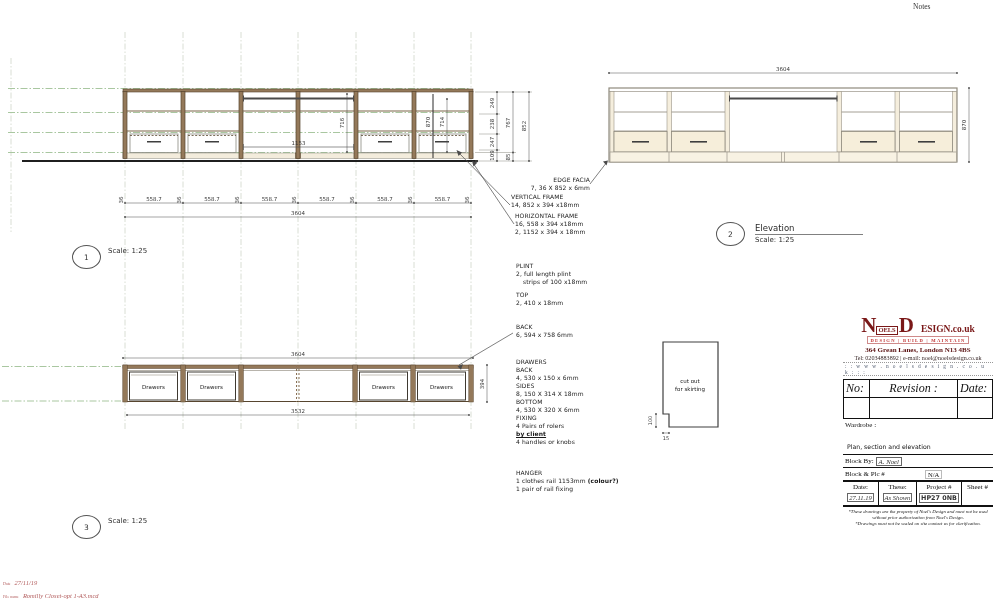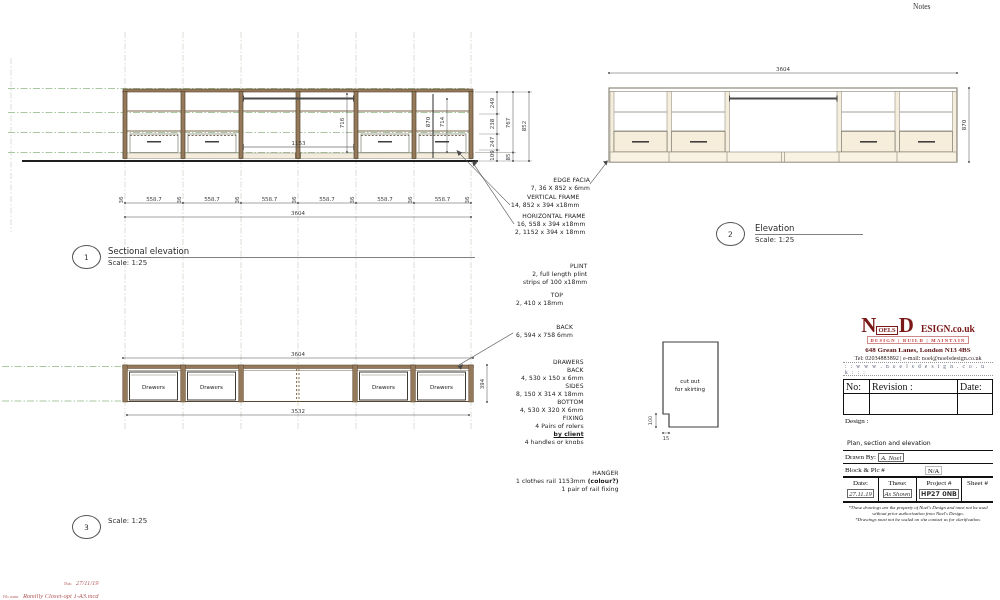--- a/index.html
+++ b/index.html
@@ -1,19 +1,19 @@
 <!DOCTYPE html>
 <html><head>
 <meta charset="utf-8">
 <style>
   html,body{margin:0;padding:0;background:#ffffff;}
   #sheet{position:relative;width:1000px;height:600px;background:#fff;overflow:hidden;
          font-family:"DejaVu Sans",sans-serif;color:#1a1a1a;}
   #vector-layer{position:absolute;left:0;top:0;z-index:1;}
-  .txt{position:absolute;z-index:2;text-align:right;}
+  .txt{position:absolute;z-index:2;}
   .ann{font-size:6px;line-height:8px;color:#1a1a1a;letter-spacing:.1px;white-space:nowrap;}
   .ann .ind{padding-left:7px;display:block;}
   .bold{font-weight:bold;}
   .undl{text-decoration:underline;font-weight:bold;}
   
   .vt-circle{position:absolute;width:27px;height:22px;border:1px solid #555;border-radius:50%;
              display:flex;align-items:center;justify-content:center;font-size:7.5px;color:#333;z-index:2;}
   .vt-text{position:absolute;z-index:2;}
   .vt-line1{font-size:8.5px;color:#2a2a2a;border-bottom:1px solid #808080;padding-bottom:1px;}
   .vt-line2{font-size:7px;color:#2a2a2a;margin-top:1px;}
@@ -26,22 +26,22 @@
   .logo-big{font-size:21px;font-weight:bold;color:#7a1818;font-family:"Liberation Serif",serif;}
   .logo-oels{font-size:6.5px;font-weight:bold;color:#7a1818;border:0.5px solid #7a1818;padding:0 1px;margin:0 1px 1px 0;}
   .logo-esign{font-size:9.5px;font-weight:bold;color:#7a1818;margin-left:7px;text-align:right;}
   .tb-tagline{margin:0 auto;width:fit-content;font-size:4.6px;letter-spacing:1.3px;color:#c23434;
               border:0.5px solid #cf8a8a;padding:0.5px 2px;font-weight:bold;}
   .tb-address{text-align:center;font-size:7px;font-weight:bold;color:#5a1212;margin-top:2px;}
   .tb-contact{text-align:center;font-size:6.1px;color:#3a2a2a;margin-top:1px;}
   .tb-web{margin:1px auto 0;width:fit-content;font-size:5.4px;letter-spacing:1.4px;color:#555f72;
           border-top:1px dotted #999;border-bottom:1px dotted #999;padding:0 2px;}
   .tb-revtable{margin-top:3px;display:grid;grid-template-columns:26px 1fr 34px;border:1.5px solid #111;}
-  .tb-revtable .hc{font-size:10px;padding:1px 2px;border-right:1px solid #111;}
-  .tb-revtable .hc.c{text-align:left;}
+  .tb-revtable .hc{font-size:12px;padding:1px 2px;border-right:1px solid #111;font-style:italic;}
+  .tb-revtable .hc.c{text-align:center;}
   .tb-revtable .hc:nth-child(3n){border-right:none;}
   .tb-revtable .bc{height:20px;border-right:1px solid #111;border-top:1px solid #111;}
   .tb-revtable .bc:nth-child(3n){border-right:none;}
   .tb-sec1{padding:2px 2px 4px;border-bottom:2px solid #111;}
   .tb-plabel{font-size:6.3px;}
   .tb-company{font-size:11px;font-weight:bold;letter-spacing:.5px;margin-top:1px;}
   .tb-pname{font-family:"DejaVu Sans",sans-serif;font-size:6.6px;font-weight:bold;margin:6px 0 2px 10px;}
   .tb-drawing{padding:2px 2px 1px;border-bottom:1.5px solid #111;}
   .tb-dlabel{font-size:7px;}
   .tb-dtitle{font-family:"DejaVu Sans",sans-serif;font-size:6.2px;margin:14px 0 3px 2px;}
@@ -420,21 +420,20 @@
 <div class="txt ann" style="left:516px;top:469px;">
   <div>HANGER</div>
   <div><span>1 clothes rail 1153mm </span><span class="bold">(colour?)</span></div>
   <div>1 pair of rail fixing</div>
 </div>
 
 <div class="vt-circle" style="left:72px;top:245px;">
       <span>1</span>
     </div>
 <div class="vt-text" style="left:108px;top:246px;width:367px;">
-  <div class="vt-line1">Sectional elevation</div>
   <div class="vt-line2">Scale: 1:25</div>
 </div>
 <div class="vt-circle" style="left:716px;top:222px;">
       <span>2</span>
     </div>
 <div class="vt-text" style="left:755px;top:223px;width:108px;">
   <div class="vt-line1">Elevation</div>
   <div class="vt-line2">Scale: 1:25</div>
 </div>
 <div class="vt-circle" style="left:72px;top:515px;">
@@ -445,37 +444,37 @@
 </div>
 
 <div id="titleblock">
   <div class="tb-logo">
     <span class="logo-big">N</span>
         <span class="logo-oels">OELS</span>
         <span class="logo-big">D</span>
         <span class="logo-esign">ESIGN.co.uk</span>
   </div>
   <div class="tb-tagline">DESIGN | BUILD | MAINTAIN</div>
-  <div class="tb-address">648 Grean Lanes, London N13 4BS</div>
+  <div class="tb-address">364 Grean Lanes, London N13 4BS</div>
   <div class="tb-contact">Tel: 02034883892 | e-mail: noel@noelsdesign.co.uk</div>
   <div class="tb-web">: : w w w . n o e l s d e s i g n . c o . u k : : :</div>
   <div class="tb-revtable">
     <div class="hc">No:</div>
     <div class="hc c">Revision :</div>
     <div class="hc">Date:</div>
     <div class="bc"></div>
         <div class="bc"></div>
         <div class="bc"></div>
   </div>
   <div class="tb-drawing">
-    <div class="tb-dlabel">Design :</div>
+    <div class="tb-dlabel">Wardrobe :</div>
     <div class="tb-dtitle">Plan, section and elevation</div>
   </div>
   <div class="tb-row">
-    <span>Drawn By:</span>
+    <span>Block By:</span>
     <span class="boxed">A. Noel</span>
   </div>
   <div class="tb-row thickb">
     <span>Block &amp; Plc #</span>
     <span class="plain">N/A</span>
   </div>
   <div class="tb-info">
     <div class="cell">
           <div class="il">Date:</div>
       <span class="iv">27.11.19</span>

